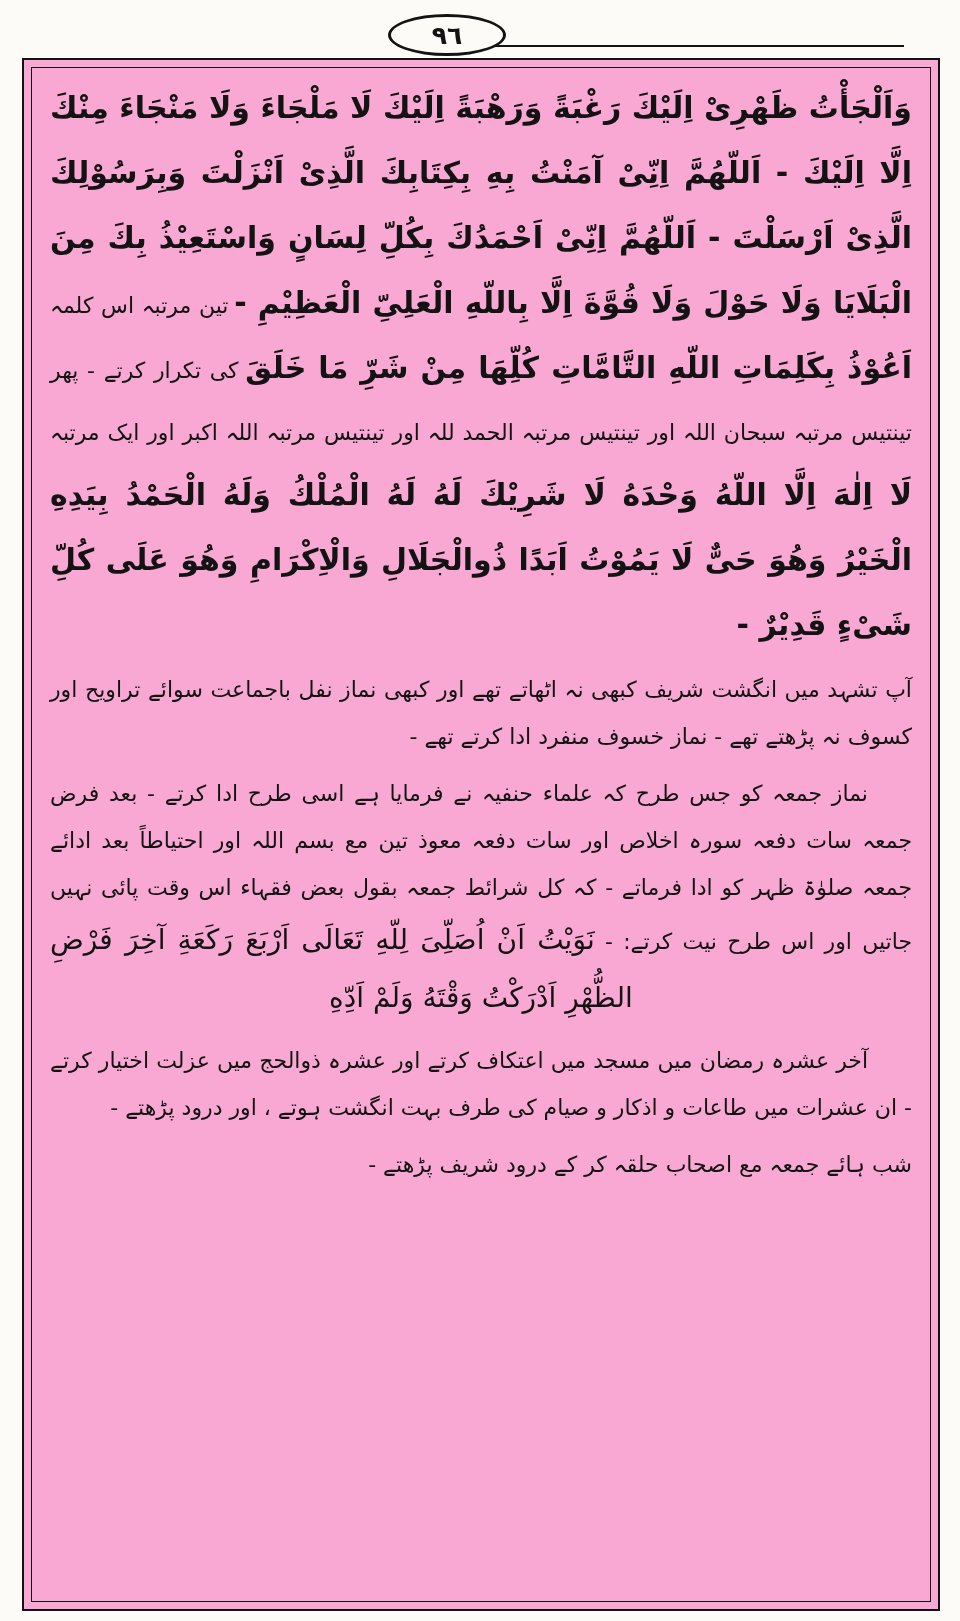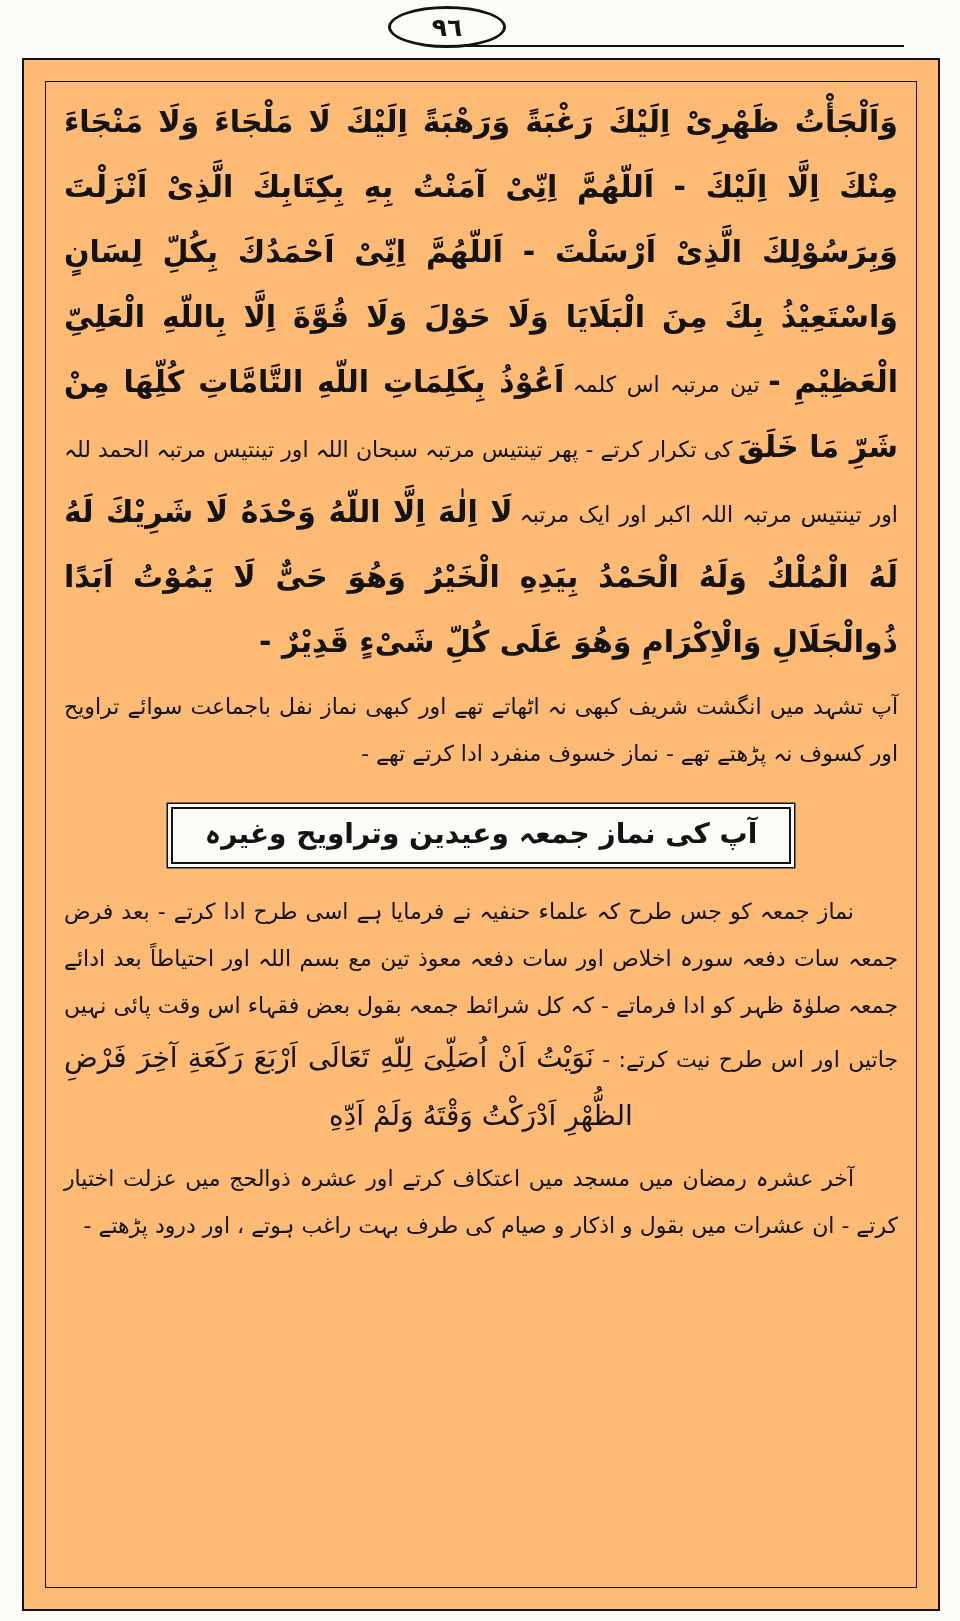--- a/index.html
+++ b/index.html
@@ -14,42 +14,42 @@
     width: 960px;
     height: 1621px;
     background: #fcfbf7;
     color: #131313;
     direction: rtl;
     overflow: hidden;
   }
   
   .page-number-oval {
     position: absolute;
-    top: 6px; left: 388px;
+    top: 14px; left: 388px;
     width: 118px; height: 42px;
     border: 3px solid #131313;
     border-radius: 50%;
     display: flex; align-items: center; justify-content: center;
     background: #fcfbf7;
     font-size: 25px; font-weight: bold;
     z-index: 2;
   }
   .header-rule {
     position: absolute;
     top: 45px; left: 452px; width: 452px;
     border-top: 2.5px solid #131313;
     z-index: 1;
   }
   
   .frame-outer {
     position: absolute;
     top: 58px; left: 22px; right: 20px; bottom: 10px;
     border: 2.5px solid #131313;
-    padding: 21px;
-    background: #fdba74;
+    padding: 7px;
+    background: #f9a8d4;
   }
   .frame-inner {
     width: 100%; height: 100%;
     border: 1.5px solid #131313;
     padding: 10px 18px 8px;
     overflow: hidden;
   }
   
   .top-block {
     text-align: justify;
@@ -97,30 +97,28 @@
       <p class="top-block">
         <span class="arabic-lg">وَاَلْجَأْتُ ظَهْرِىْ اِلَيْكَ رَغْبَةً وَرَهْبَةً اِلَيْكَ لَا مَلْجَاءَ وَلَا مَنْجَاءَ مِنْكَ اِلَّا اِلَيْكَ - اَللّهُمَّ اِنِّىْ آمَنْتُ بِهِ بِكِتَابِكَ الَّذِىْ اَنْزَلْتَ وَبِرَسُوْلِكَ الَّذِىْ اَرْسَلْتَ - اَللّهُمَّ اِنِّىْ اَحْمَدُكَ بِكُلِّ لِسَانٍ وَاسْتَعِيْذُ بِكَ مِنَ الْبَلَايَا وَلَا حَوْلَ وَلَا قُوَّةَ اِلَّا بِاللّهِ الْعَلِىِّ الْعَظِيْمِ -</span>
         <span class="urdu-md">تین مرتبہ اس کلمہ</span>
         <span class="arabic-lg">اَعُوْذُ بِكَلِمَاتِ اللّهِ التَّامَّاتِ كُلِّهَا مِنْ شَرِّ مَا خَلَقَ</span>
         <span class="urdu-md">کی تکرار کرتے - پھر تینتیس مرتبہ سبحان اللہ اور تینتیس مرتبہ الحمد للہ اور تینتیس مرتبہ اللہ اکبر اور ایک مرتبہ</span>
         <span class="arabic-lg">لَا اِلٰهَ اِلَّا اللّهُ وَحْدَهُ لَا شَرِيْكَ لَهُ لَهُ الْمُلْكُ وَلَهُ الْحَمْدُ بِيَدِهِ الْخَيْرُ وَهُوَ حَىٌّ لَا يَمُوْتُ اَبَدًا ذُوالْجَلَالِ وَالْاِكْرَامِ وَهُوَ عَلَى كُلِّ شَىْءٍ قَدِيْرٌ -</span>
       </p>
 
       <p class="para tashahhud">آپ تشہد میں انگشت شریف کبھی نہ اٹھاتے تھے اور کبھی نماز نفل باجماعت سوائے تراویح اور کسوف نہ پڑھتے تھے - نماز خسوف منفرد ادا کرتے تھے -</p>
 
-      <div class="heading-box">
-        <span>آپ کی نماز جمعہ وعیدین وتراویح وغیرہ</span>
-      </div>
 
       <p class="para indent niyyat">
         <span class="urdu-md">نماز جمعہ کو جس طرح کہ علماء حنفیہ نے فرمایا ہے اسی طرح ادا کرتے - بعد فرض جمعہ سات دفعہ سورہ اخلاص اور سات دفعہ معوذ تین مع بسم اللہ اور احتیاطاً بعد ادائے جمعہ صلوٰۃ ظہر کو ادا فرماتے - کہ کل شرائط جمعہ بقول بعض فقہاء اس وقت پائی نہیں جاتیں اور اس طرح نیت کرتے: -</span>
         <span class="arabic-inline">نَوَيْتُ اَنْ اُصَلِّىَ لِلّهِ تَعَالَى اَرْبَعَ رَكَعَةِ آخِرَ فَرْضِ الظُّهْرِ اَدْرَكْتُ وَقْتَهُ وَلَمْ اَدِّهِ</span>
       </p>
 
 
 
-      <p class="para indent">آخر عشرہ رمضان میں مسجد میں اعتکاف کرتے اور عشرہ ذوالحج میں عزلت اختیار کرتے - ان عشرات میں بقول و اذکار و صیام کی طرف بہت راغب ہوتے ، اور درود پڑھتے -</p>
+      <p class="para indent">آخر عشرہ رمضان میں مسجد میں اعتکاف کرتے اور عشرہ ذوالحج میں عزلت اختیار کرتے - ان عشرات میں طاعات و اذکار و صیام کی طرف بہت انگشت ہوتے ، اور درود پڑھتے -</p>
 
+      <p class="para">شب ہائے جمعہ مع اصحاب حلقہ کر کے درود شریف پڑھتے -</p>
 
     </div>
   </div>
 
 </div>
 
 </body></html>

